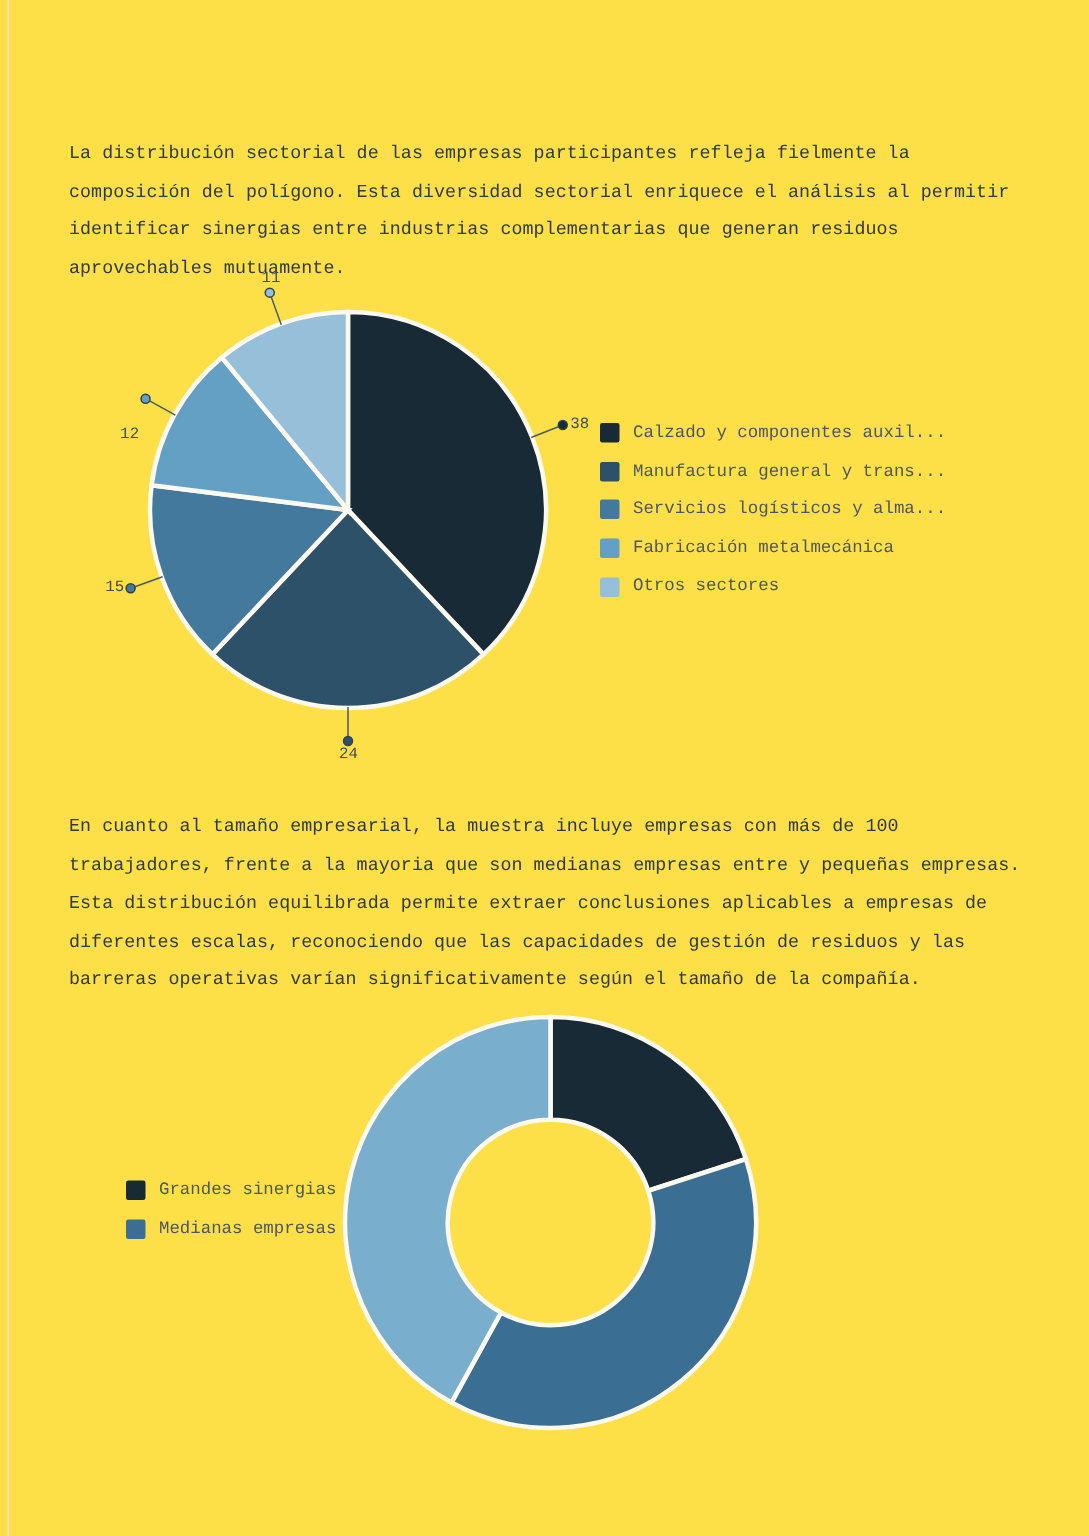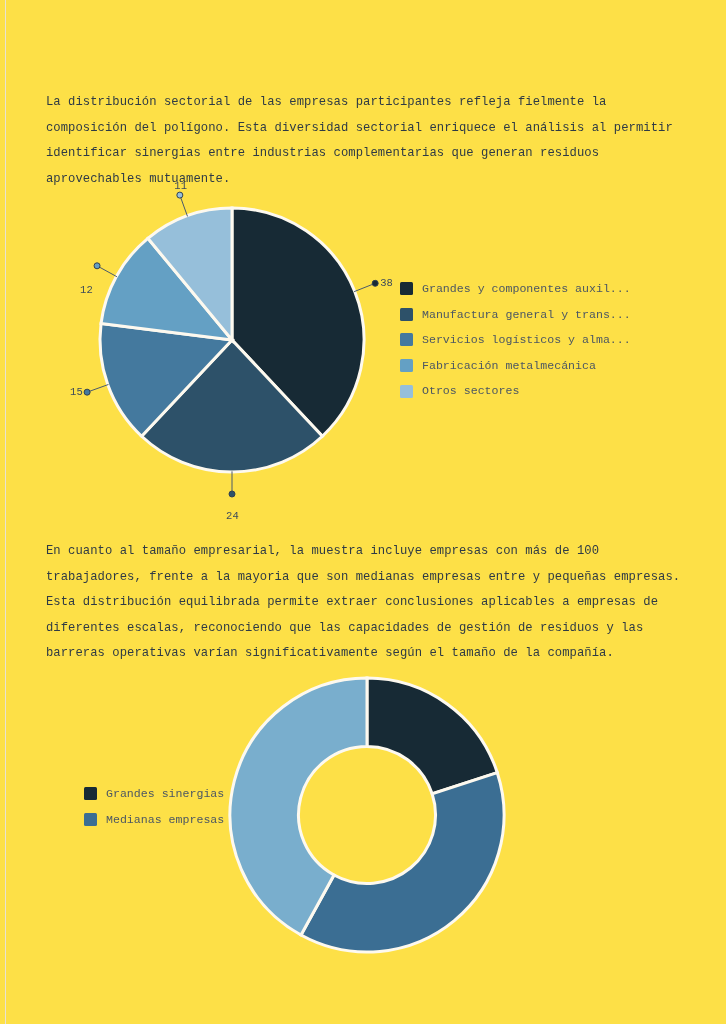--- a/index.html
+++ b/index.html
@@ -105,30 +105,30 @@
           <line x1="116.90588064303888" y1="98.72647244348084" x2="97.04877127324491" y2="87.80993418833602" stroke="#4a5a6b" stroke-width="1"></line>
           <circle cx="97.04877127324491" cy="87.80993418833602" r="3" fill="#64a0c4" stroke="#32414f" stroke-width="1"></circle>
           <line x1="187.5101615549833" y1="38.42471980555207" x2="179.834360282225" y2="17.104361581049318" stroke="#4a5a6b" stroke-width="1"></line>
           <circle cx="179.834360282225" cy="17.104361581049318" r="3" fill="#96bfda" stroke="#32414f" stroke-width="1"></circle>
         </g>
     </svg>
   </div>
 
   <div id="pie-labels">
       <div class="dlabel" style="left: 380.186px; top: 277.309px;">38</div>
-      <div class="dlabel" style="left: 226px; top: 497px; margin-top: 13px;">24</div>
+      <div class="dlabel" style="left: 226px; top: 497px;">24</div>
       <div class="dlabel" style="left: 70.1044px; top: 386.166px;">15</div>
       <div class="dlabel" style="left: 80.0488px; top: 259.81px; margin-top: 24px;">12</div>
       <div class="dlabel" style="left: 174.334px; top: 180.104px;">11</div>
     </div>
 
   <div class="legend" id="legend-pie">
       <div class="legend-row">
         <span class="legend-swatch" style="background: rgb(23, 42, 53);"></span>
-        <span class="legend-label">Grandes y componentes auxil...</span>
+        <span class="legend-label">Calzado y componentes auxil...</span>
       </div>
       <div class="legend-row">
         <span class="legend-swatch" style="background: rgb(45, 81, 105);"></span>
         <span class="legend-label">Manufactura general y trans...</span>
       </div>
       <div class="legend-row">
         <span class="legend-swatch" style="background: rgb(68, 121, 158);"></span>
         <span class="legend-label">Servicios logísticos y alma...</span>
       </div>
       <div class="legend-row">

